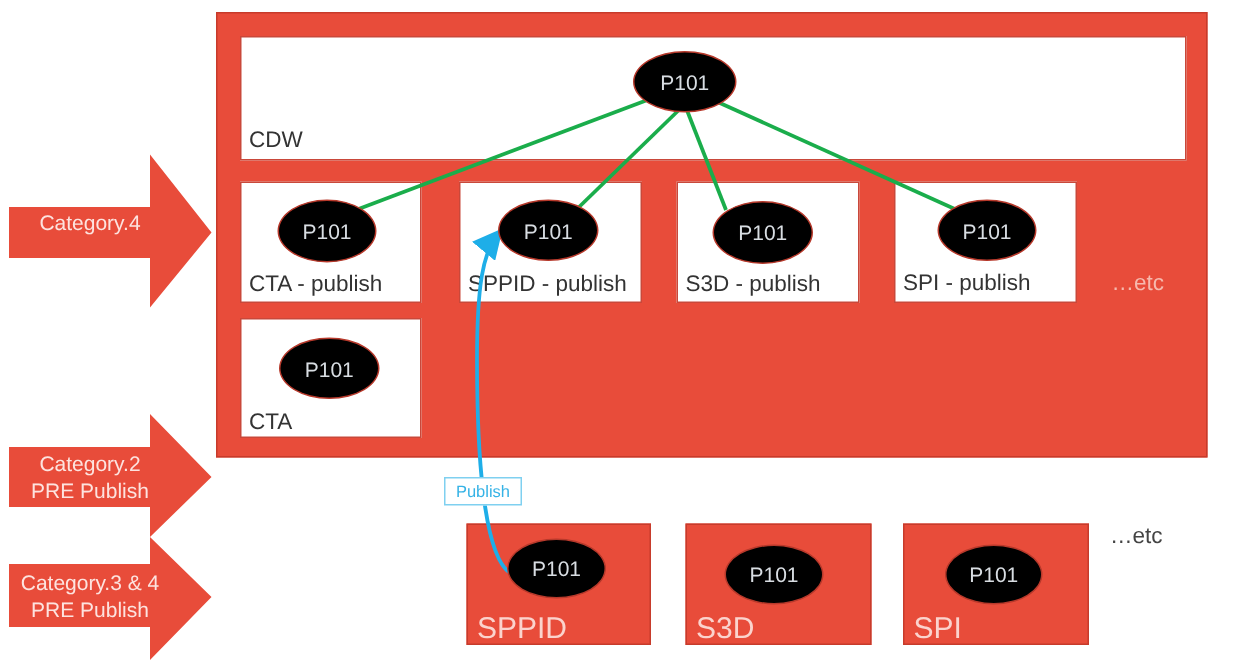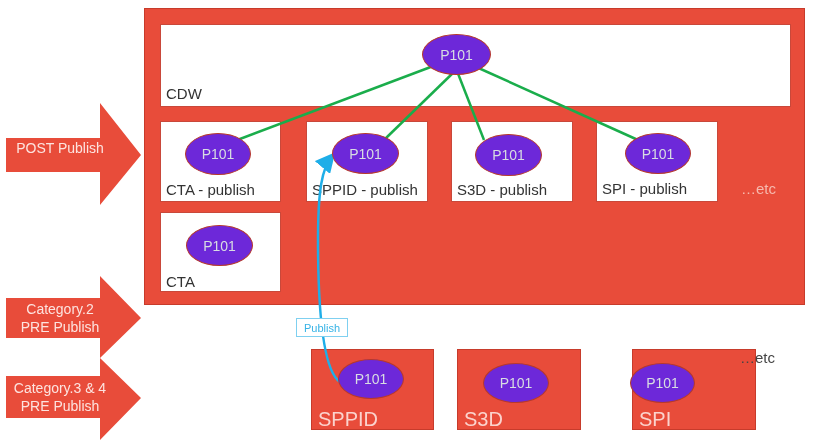--- a/index.html
+++ b/index.html
@@ -4,40 +4,40 @@
 <style>
   html, body { margin:0; padding:0; background:#ffffff; }
   body { width:834px; height:446px; position:relative; overflow:hidden; font-family:"Liberation Sans", sans-serif; }
   .abs { position:absolute; }
   .red { background:#e84c3a; }
   .container { left:144px; top:8px; width:661px; height:297px; border:1px solid #c73b2b; box-sizing:border-box; }
   .wbox { background:#ffffff; border:1px solid #c9483a; box-sizing:border-box; }
   .rbox { background:#e84c3a; border:1px solid #c73b2b; box-sizing:border-box; }
   .lbl-dark { color:#333333; font-size:15px; }
   .lbl-light { color:#fbd3cd; font-size:20px; }
-  .node { background:#6d28d9; border:1px solid #b7392b; border-radius:50%; color:#d8dde2; font-size:14px;
+  .node { background:#000000; border:1px solid #b7392b; border-radius:50%; color:#d8dde2; font-size:14px;
           display:flex; align-items:center; justify-content:center; box-sizing:border-box; }
   .etc-light { color:#f6b9ae; font-size:15px; }
   .etc-dark { color:#444444; font-size:15px; }
   .publish-tag { left:296px; top:318px; width:52px; height:19px; border:1px solid #7fd0f0; background:#fff;
                  color:#36b3e6; font-size:11px; display:flex; align-items:center; justify-content:center; box-sizing:border-box; }
   svg { position:absolute; left:0; top:0; }
   .arrow-text { color:#fde3df; font-size:14px; text-align:center; line-height:18px; }
 </style>
 </head>
 <body>
 
 <svg width="834" height="446">
   <polygon fill="#e84c3a" points="6,138 100,138 100,103 141,155 100,205 100,172 6,172"></polygon>
   <polygon fill="#e84c3a" points="6,298 100,298 100,276 141,318 100,358 100,338 6,338"></polygon>
   <polygon fill="#e84c3a" points="6,376 100,376 100,358 141,398 100,440 100,418 6,418"></polygon>
 </svg>
 
 <div class="abs arrow-text" style="left:8px;top:139px;width:104px;">
-  <div>POST Publish</div>
+  <div>Category.4</div>
 </div>
 <div class="abs arrow-text" style="left:8px;top:300px;width:104px;">
   <div>Category.2</div>
   <div>PRE Publish</div>
 </div>
 <div class="abs arrow-text" style="left:8px;top:379px;width:104px;">
   <div>Category.3 &amp; 4</div>
   <div>PRE Publish</div>
 </div>
 
@@ -64,21 +64,21 @@
 <div class="abs wbox" style="left:160px;top:212px;width:121px;height:80px;">
   <span class="abs lbl-dark" style="left:5px;top:60px;">CTA</span>
 </div>
 
 <div class="abs rbox" style="left:311px;top:349px;width:123px;height:81px;">
   <span class="abs lbl-light" style="left:6px;top:58px;">SPPID</span>
 </div>
 <div class="abs rbox" style="left:457px;top:349px;width:124px;height:81px;">
   <span class="abs lbl-light" style="left:6px;top:58px;">S3D</span>
 </div>
-<div class="abs rbox" style="left:632px;top:349px;width:124px;height:81px;">
+<div class="abs rbox" style="left:602px;top:349px;width:124px;height:81px;">
   <span class="abs lbl-light" style="left:6px;top:58px;">SPI</span>
 </div>
 <span class="abs etc-dark" style="left:740px;top:349px;">…etc</span>
 
 <svg width="834" height="446">
   <defs>
     <marker id="blueArrow" markerWidth="8" markerHeight="8" refX="6" refY="4" orient="auto">
       <path d="M0,0 L8,4 L0,8 Z" fill="#1eaee8"></path>
     </marker>
   </defs>

